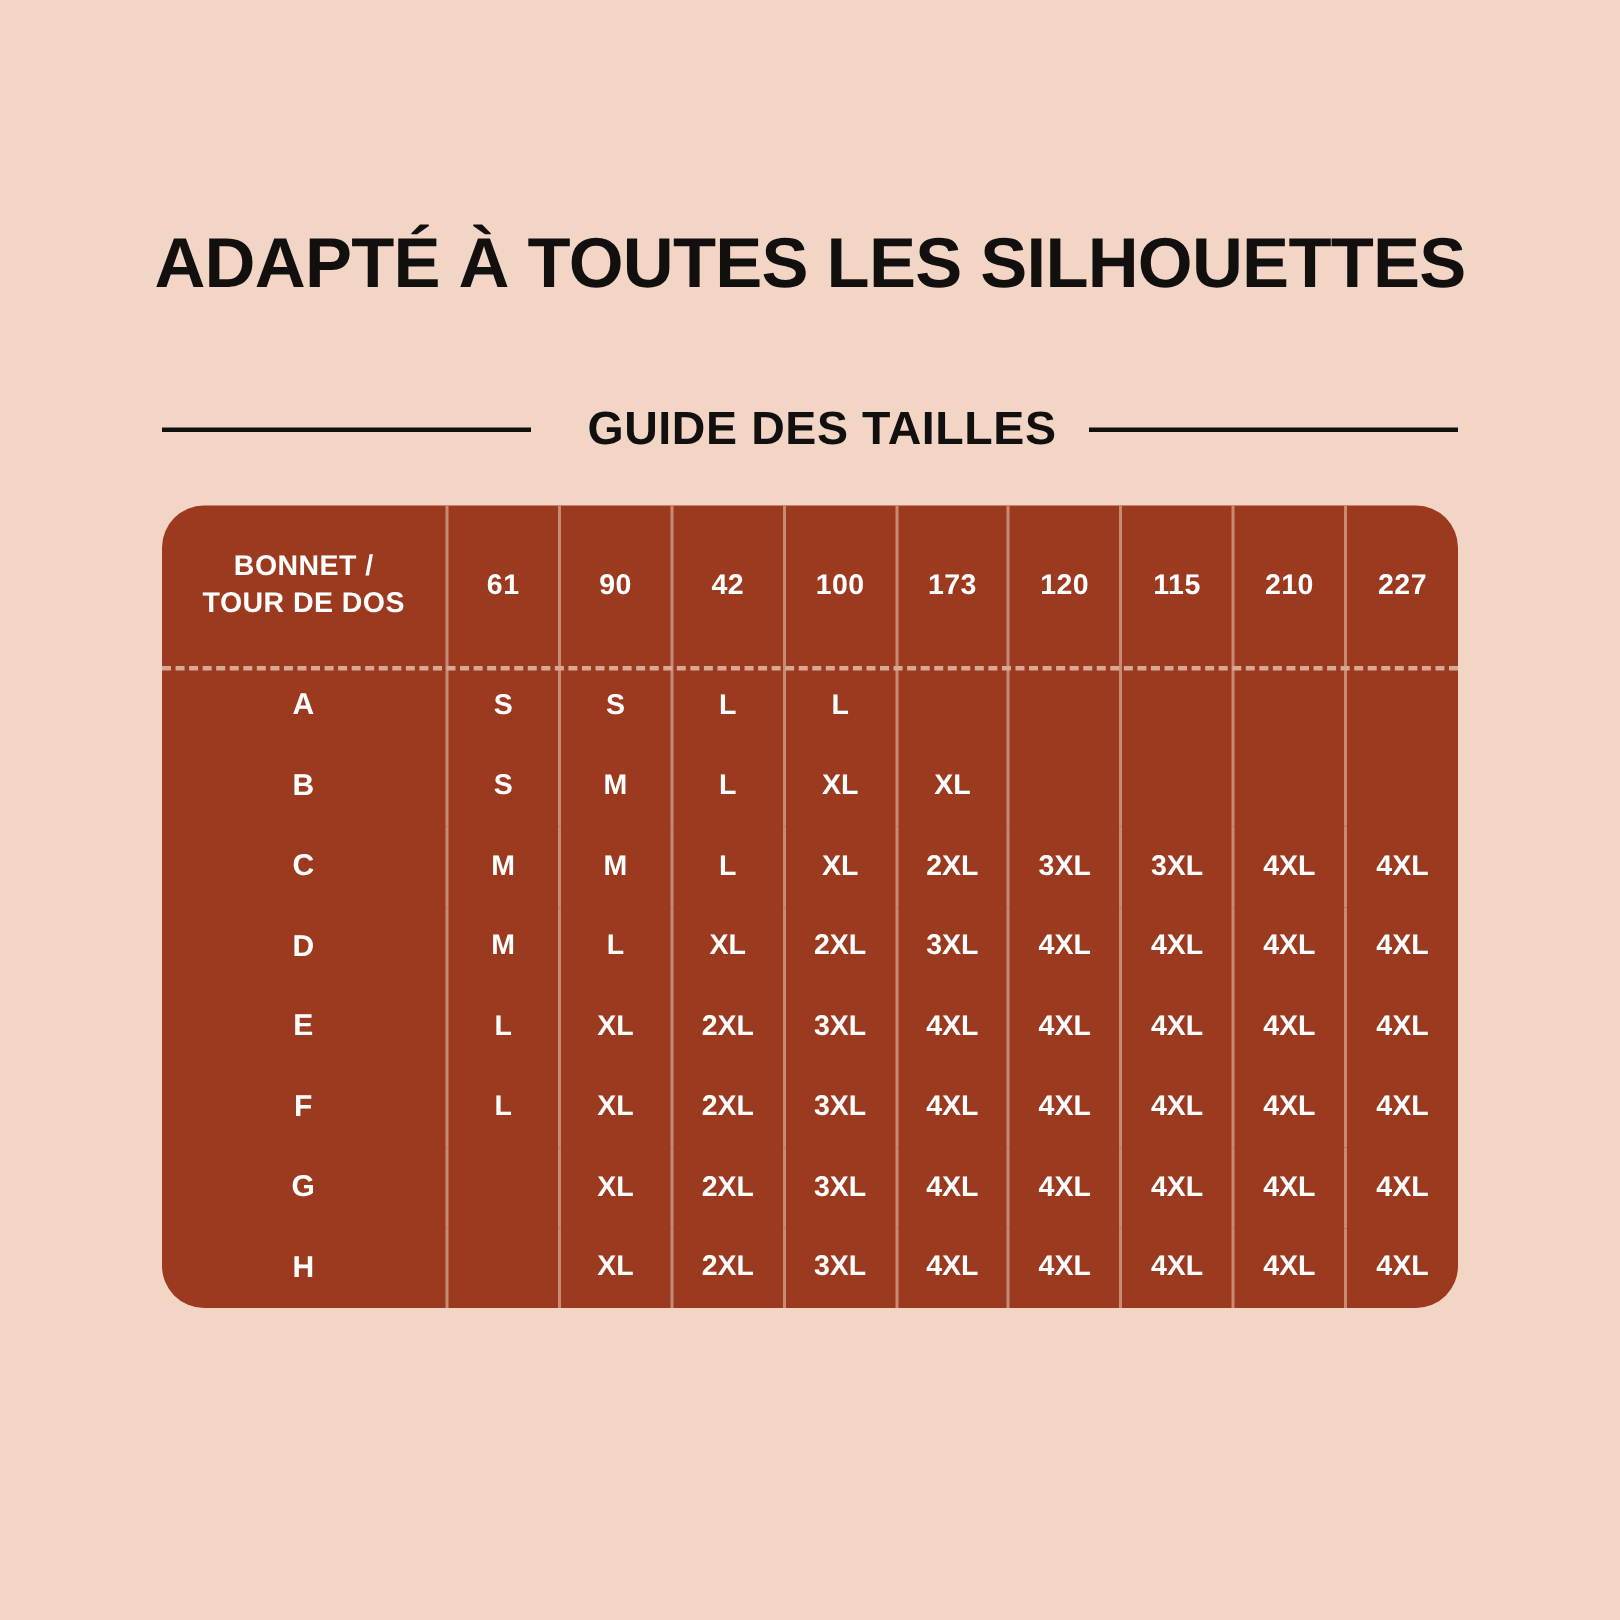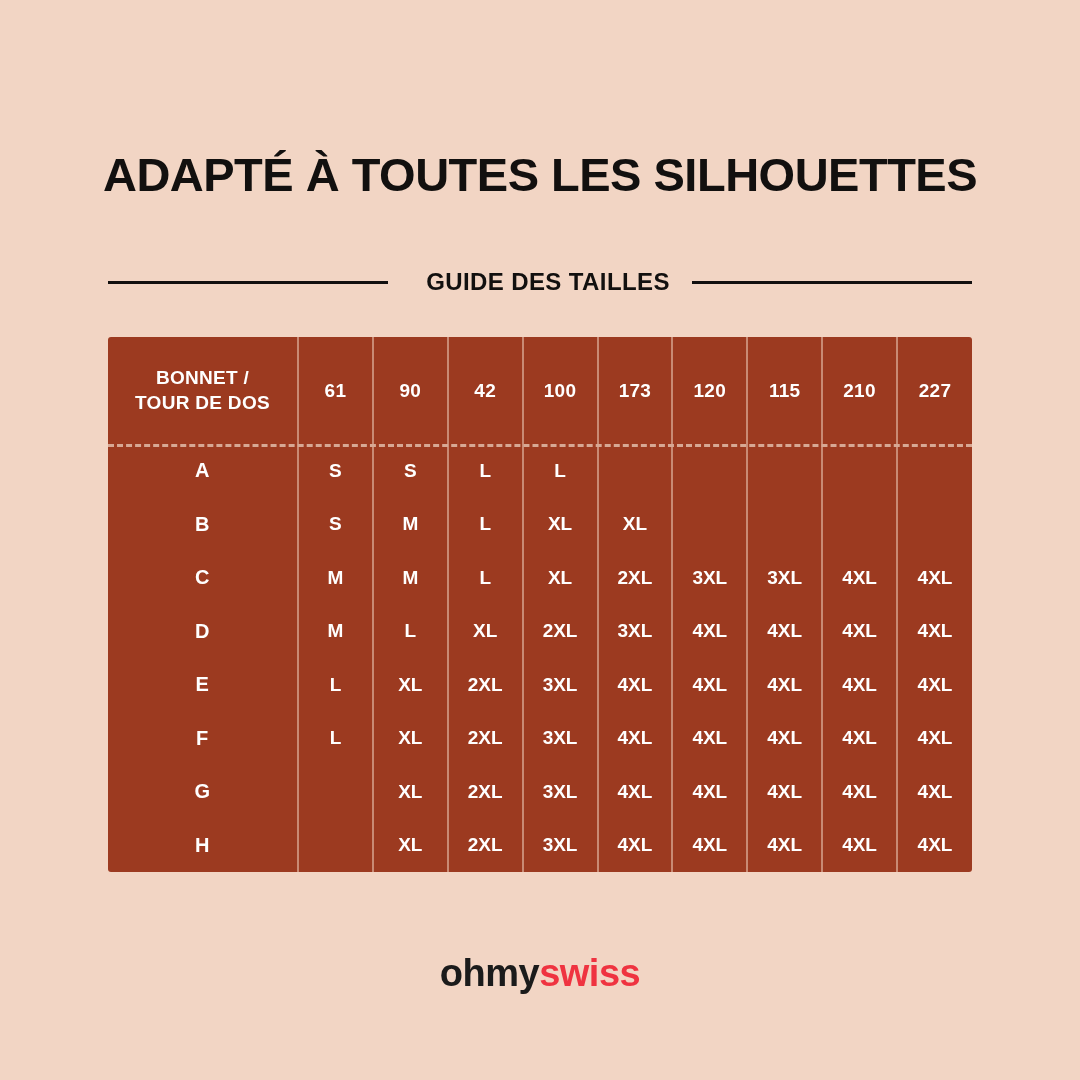--- a/index.html
+++ b/index.html
@@ -44,37 +44,37 @@
     align-items: center;
     gap: 22px;
   }
   .rule {
     flex: 1 1 auto;
     height: 3px;
     background: #12100f;
   }
   .subhead-text {
     flex: 0 0 auto;
-    font-size: 24px;
+    font-size: 31px;
     font-weight: bold;
     letter-spacing: 0.4px;
     color: #12100f;
     white-space: nowrap;
     margin-left: 16px;
   }
 
   
   .card {
     position: absolute;
     top: 337px;
     left: 108px;
     width: 864px;
     height: 535px;
     background: #9c3a20;
-    border-radius: 3px;
+    border-radius: 28px;
     overflow: hidden;
   }
   table.size-table {
     width: 100%;
     height: 100%;
     border-collapse: collapse;
     table-layout: fixed;
     color: #ffffff;
   }
   table.size-table th,
@@ -270,17 +270,14 @@
           <td>4XL</td>
           <td>4XL</td>
           <td>4XL</td>
           <td>4XL</td>
         </tr>
       </tbody>
     </table>
     <div class="dashed-sep" style="top:107px;"></div>
   </div>
 
-  <div class="logo">
-    <span class="oh">ohmy</span><span class="swiss">swiss</span>
-  </div>
 
 </div>
 
 </body></html>

